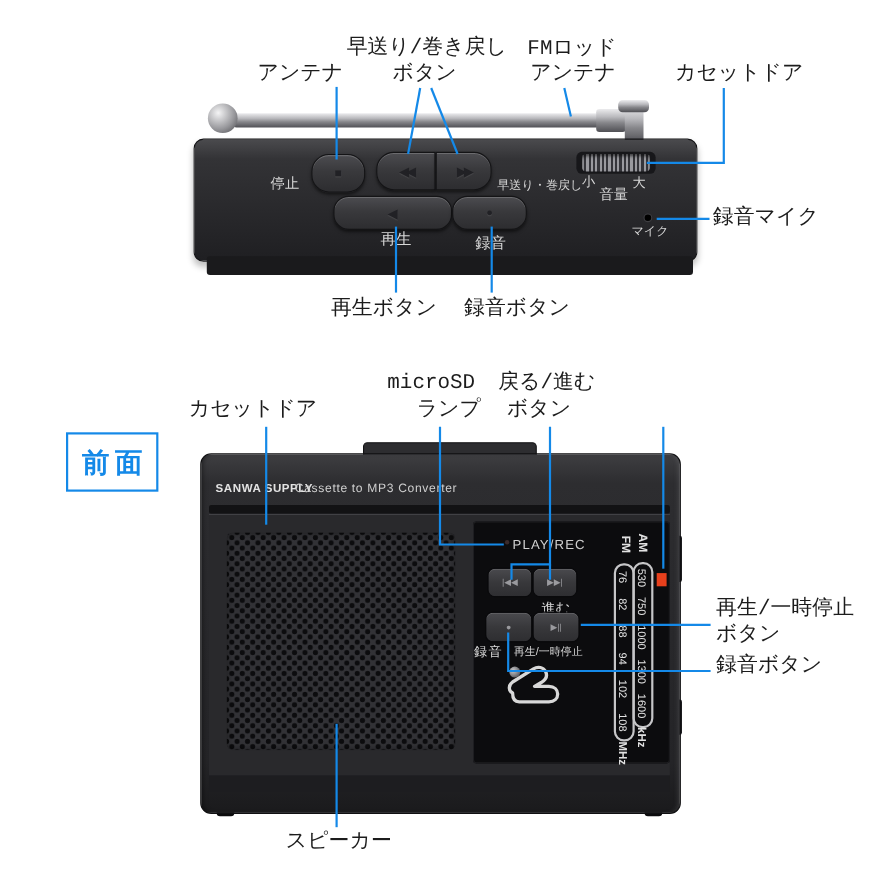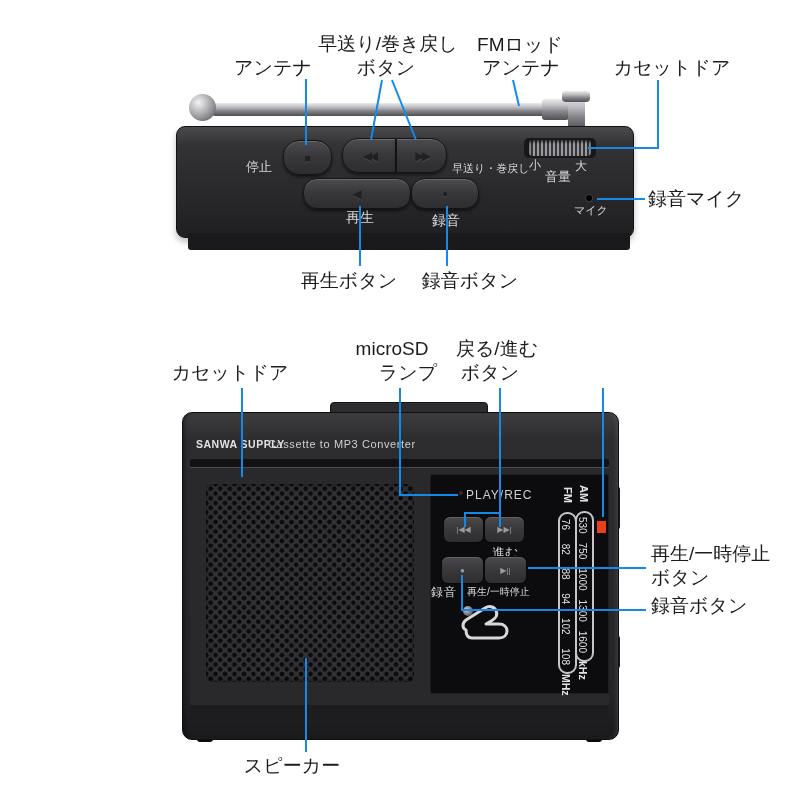--- a/index.html
+++ b/index.html
@@ -1,19 +1,19 @@
 <!DOCTYPE html>
 <html><head>
 <meta charset="utf-8">
 <style>
   html,body{margin:0;padding:0;background:#fff;}
   #stage{position:relative;width:800px;height:800px;background:#fff;overflow:hidden;
          font-family:"Liberation Sans","DejaVu Sans",sans-serif;}
   
-  .lbl{position:absolute;font-size:19px;color:#1c1c1c;line-height:1.15;white-space:nowrap;z-index:45;}
+  .lbl{position:absolute;font-size:19px;color:#1c1c1c;line-height:1.15;white-space:nowrap;z-index:45;font-family:Liberation Mono, monospace;}
   .lbl-c{transform:translateX(-50%);text-align:center;}
   
   .badge{position:absolute;border:2px solid #1489e8;background:#fff;color:#1489e8;
          font-size:25px;font-weight:bold;letter-spacing:5px;text-indent:5px;
          display:flex;align-items:center;justify-content:center;z-index:45;}
   
   .part{position:absolute;}
   .metal{background:linear-gradient(180deg,#ececee 0%,#b9b9bd 35%,#86868a 60%,#4f4f54 100%);border-radius:3px;}
   .body-top{background:linear-gradient(180deg,#4a4a4d 0%,#333336 16%,#28282b 62%,#1f1f22 100%);
             border:1px solid #121214;border-radius:9px;box-shadow:0 4px 6px rgba(0,0,0,.25);}
@@ -85,20 +85,21 @@
   <div class="lbl lbl-c" style="left:273px;top:57px">アンテナ</div>
   <div class="lbl lbl-c" style="left:388px;top:33px">早送り/巻き戻し</div>
   <div class="lbl lbl-c" style="left:386px;top:57px">ボタン</div>
   <div class="lbl lbl-c" style="left:520px;top:34px">FMロッド</div>
   <div class="lbl lbl-c" style="left:521px;top:57px">アンテナ</div>
   <div class="lbl lbl-c" style="left:672px;top:57px">カセットドア</div>
   <div class="lbl" style="left:648px;top:188px">録音マイク</div>
   <div class="lbl lbl-c" style="left:349px;top:270px">再生ボタン</div>
   <div class="lbl lbl-c" style="left:470px;top:270px">録音ボタン</div>
 
+  <div class="badge" style="left:60px;top:393px;width:80px;height:50px">前面</div>
 
   <div class="part" style="left:330px;top:402px;width:156px;height:13px;background:#2d2d30;border:1px solid #131315;border-radius:4px 4px 0 0;z-index:12"></div>
   <div class="part" style="left:182px;top:412px;width:435px;height:326px;border-radius:10px;border:1px solid #0f0f11;z-index:13;
        background:linear-gradient(180deg,#3e3e41 0%,#2d2d30 8%,#242427 86%,#1a1a1c 100%);
        box-shadow:inset -3px 0 5px -2px rgba(150,150,155,.28),inset 3px 0 5px -2px rgba(0,0,0,.5)"></div>
 
   <div class="prt" style="left:196px;top:438px;font-size:10.5px;font-weight:bold;letter-spacing:.5px;color:#e2e2e2">SANWA SUPPLY</div>
   <div class="prt" style="left:268px;top:438px;font-size:11px;letter-spacing:.6px;color:#cfcfcf">Cassette to MP3 Converter</div>
   <div class="part" style="left:190px;top:459px;width:419px;height:8px;background:#121214;border-radius:2px;z-index:14"></div>
   <div class="part" style="left:190px;top:467px;width:419px;height:238px;background:#29292c;z-index:14;box-shadow:inset 0 1px 0 #4a4a4e"></div>
@@ -165,21 +166,21 @@
   <div class="part" style="left:586px;top:737px;width:16px;height:5px;background:#0b0b0d;border-radius:0 0 3px 3px;z-index:12"></div>
 
   <div class="lbl lbl-c" style="left:230px;top:362px">カセットドア</div>
   <div class="lbl lbl-c" style="left:392px;top:338px">microSD</div>
   <div class="lbl lbl-c" style="left:408px;top:362px">ランプ</div>
   <div class="lbl lbl-c" style="left:497px;top:338px">戻る/進む</div>
   <div class="lbl lbl-c" style="left:490px;top:362px">ボタン</div>
   <div class="lbl" style="left:651px;top:543px">再生/一時停止</div>
   <div class="lbl" style="left:651px;top:567px">ボタン</div>
   <div class="lbl" style="left:651px;top:595px">録音ボタン</div>
-  <div class="lbl lbl-c" style="left:292px;top:755px">スピーカー</div>
+  <div class="lbl lbl-c" style="left:308px;top:755px">スピーカー</div>
 
   <svg class="overlay" width="800" height="800">
     <line class="co" x1="306" y1="79" x2="306" y2="145"></line>
     <line class="co" x1="382" y1="80" x2="371" y2="140"></line>
     <line class="co" x1="392" y1="80" x2="416" y2="140"></line>
     <line class="co" x1="513" y1="80" x2="519" y2="106"></line>
     <polyline class="co" points="658,80 658,148 588,148"></polyline>
     <line class="co" x1="597" y1="199" x2="645" y2="199"></line>
     <line class="co" x1="360" y1="206" x2="360" y2="266"></line>
     <line class="co" x1="447" y1="206" x2="447" y2="266"></line>

